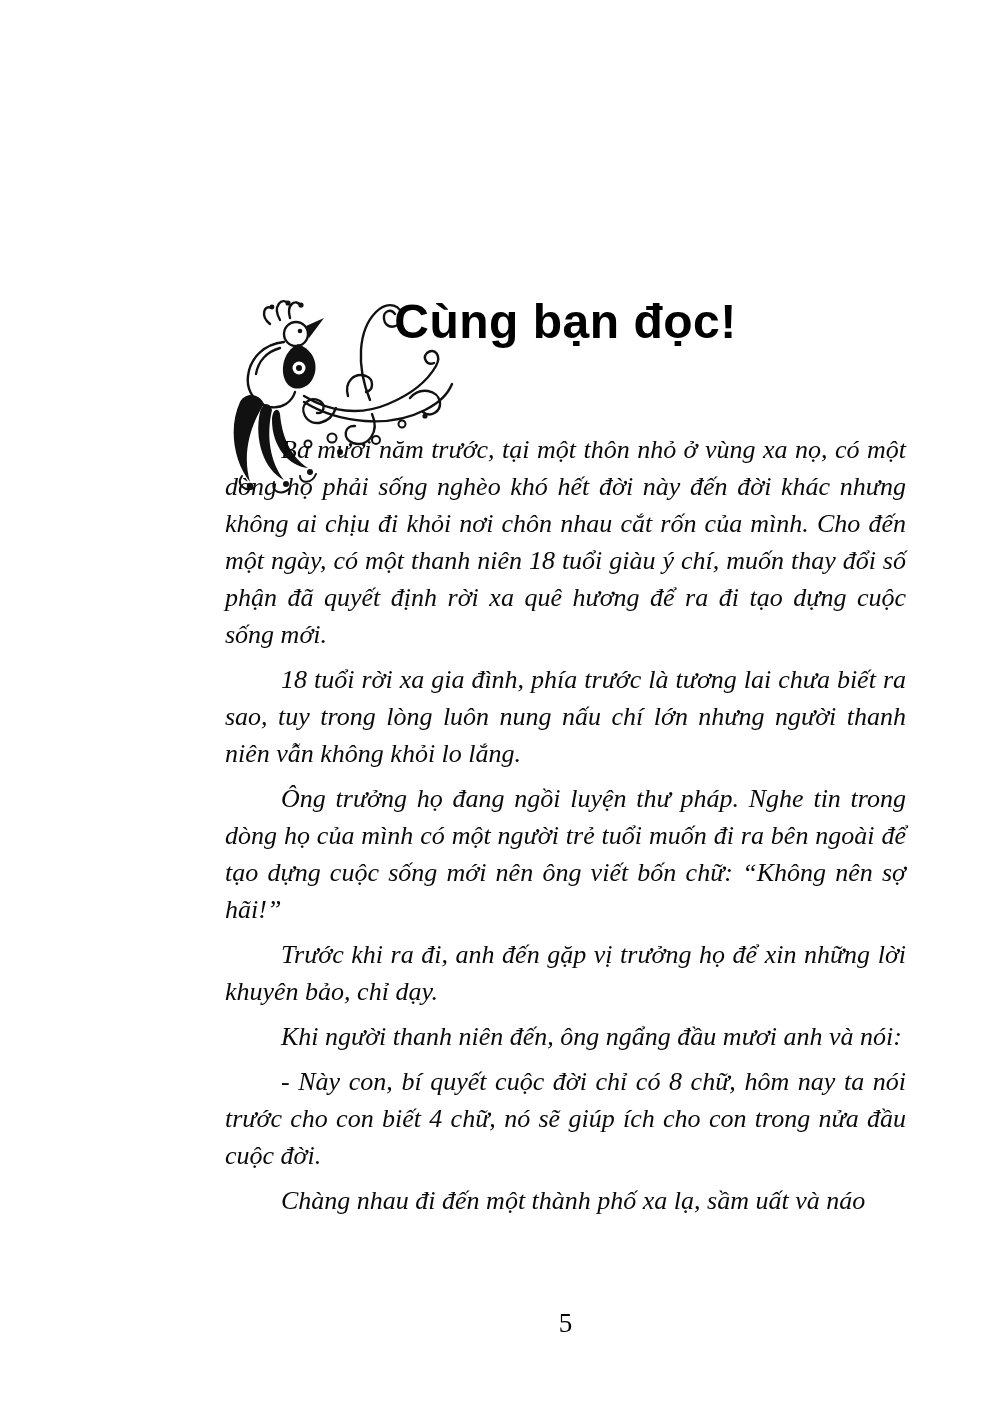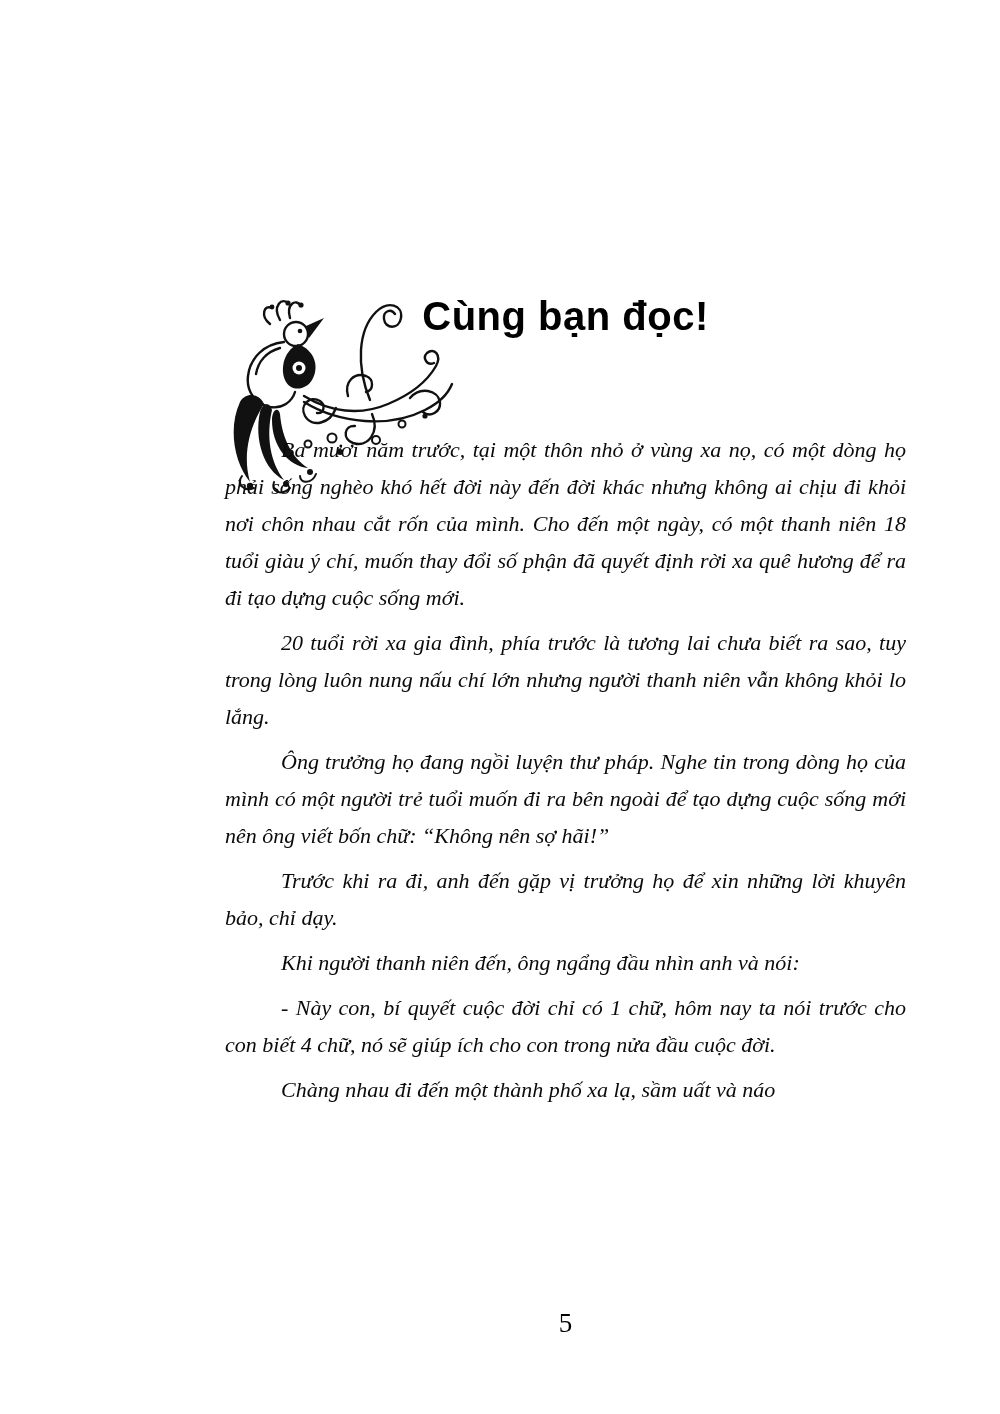--- a/index.html
+++ b/index.html
@@ -22,32 +22,32 @@
   }
   .page-title {
     position: absolute;
     left: 225px;
     top: 294px;
     width: 681px;
     margin: 0;
     text-align: center;
     font-family: "Liberation Sans", sans-serif;
     font-weight: 700;
-    font-size: 40px;
+    font-size: 48px;
     letter-spacing: 0.5px;
     color: #000;
   }
   .body-text {
     position: absolute;
     left: 225px;
     top: 431px;
     width: 681px;
     font-family: "Liberation Serif", serif;
     font-style: italic;
-    font-size: 22px;
+    font-size: 26px;
     line-height: 37px;
     text-align: justify;
     color: #0a0a0a;
   }
   .body-text p {
     margin: 0 0 8px 0;
     text-indent: 56px;
   }
   .page-number {
     position: absolute;
@@ -109,23 +109,23 @@
         <circle cx="156" cy="148" r="4"></circle>
         <circle cx="182" cy="132" r="3.5"></circle>
       </g>
     </svg>
   </div>
 
   <h1 class="page-title">Cùng bạn đọc!</h1>
 
   <div class="body-text">
     <p>Ba mươi năm trước, tại một thôn nhỏ ở vùng xa nọ, có một dòng họ phải sống nghèo khó hết đời này đến đời khác nhưng không ai chịu đi khỏi nơi chôn nhau cắt rốn của mình. Cho đến một ngày, có một thanh niên 18 tuổi giàu ý chí, muốn thay đổi số phận đã quyết định rời xa quê hương để ra đi tạo dựng cuộc sống mới.</p>
-    <p>20 tuổi rời xa gia đình, phía trước là tương lai chưa biết ra sao, tuy trong lòng luôn nung nấu chí lớn nhưng người thanh niên vẫn không khỏi lo lắng.</p>
+    <p>18 tuổi rời xa gia đình, phía trước là tương lai chưa biết ra sao, tuy trong lòng luôn nung nấu chí lớn nhưng người thanh niên vẫn không khỏi lo lắng.</p>
     <p>Ông trưởng họ đang ngồi luyện thư pháp. Nghe tin trong dòng họ của mình có một người trẻ tuổi muốn đi ra bên ngoài để tạo dựng cuộc sống mới nên ông viết bốn chữ: “Không nên sợ hãi!”</p>
     <p>Trước khi ra đi, anh đến gặp vị trưởng họ để xin những lời khuyên bảo, chỉ dạy.</p>
-    <p>Khi người thanh niên đến, ông ngẩng đầu nhìn anh và nói:</p>
-    <p>- Này con, bí quyết cuộc đời chỉ có 1 chữ, hôm nay ta nói trước cho con biết 4 chữ, nó sẽ giúp ích cho con trong nửa đầu cuộc đời.</p>
+    <p>Khi người thanh niên đến, ông ngẩng đầu mươi anh và nói:</p>
+    <p>- Này con, bí quyết cuộc đời chỉ có 8 chữ, hôm nay ta nói trước cho con biết 4 chữ, nó sẽ giúp ích cho con trong nửa đầu cuộc đời.</p>
     <p>Chàng nhau đi đến một thành phố xa lạ, sầm uất và náo</p>
   </div>
 
   <div class="page-number">5</div>
 
 </div>
 
 </body></html>

